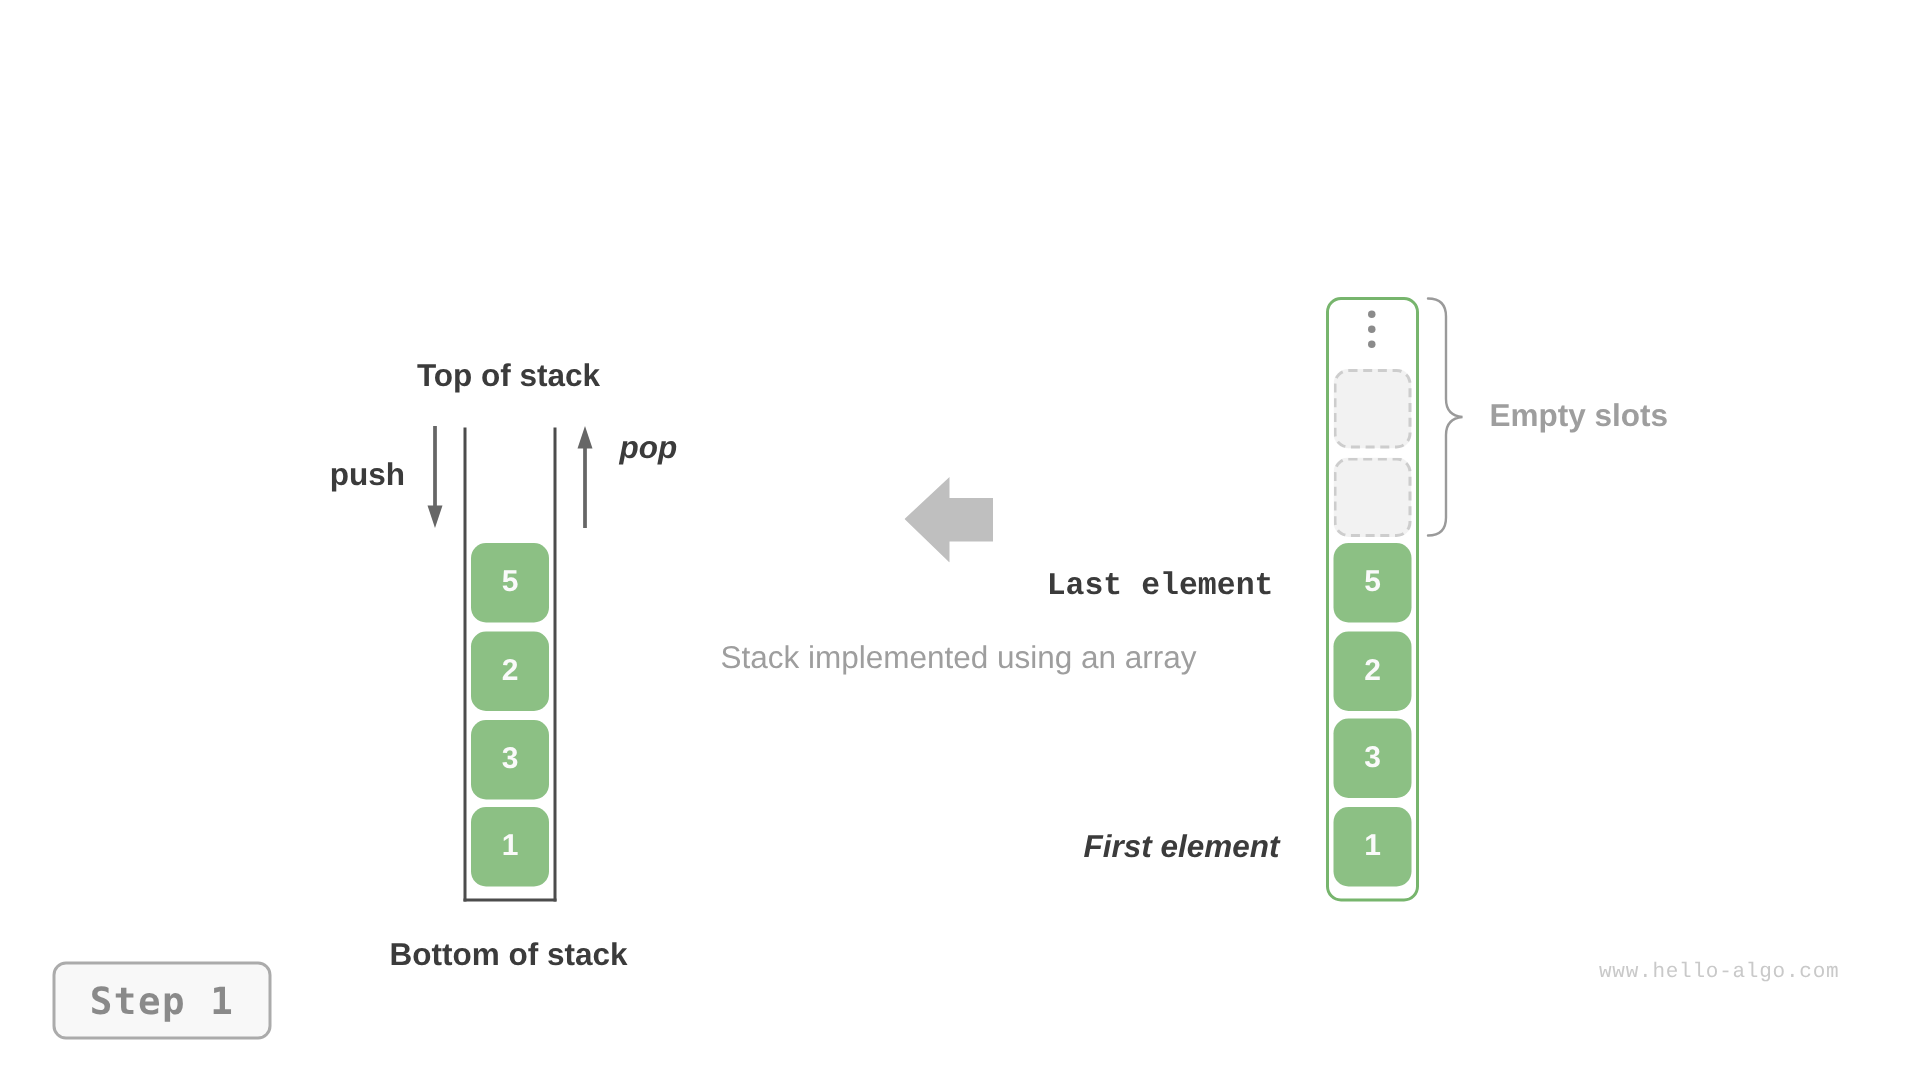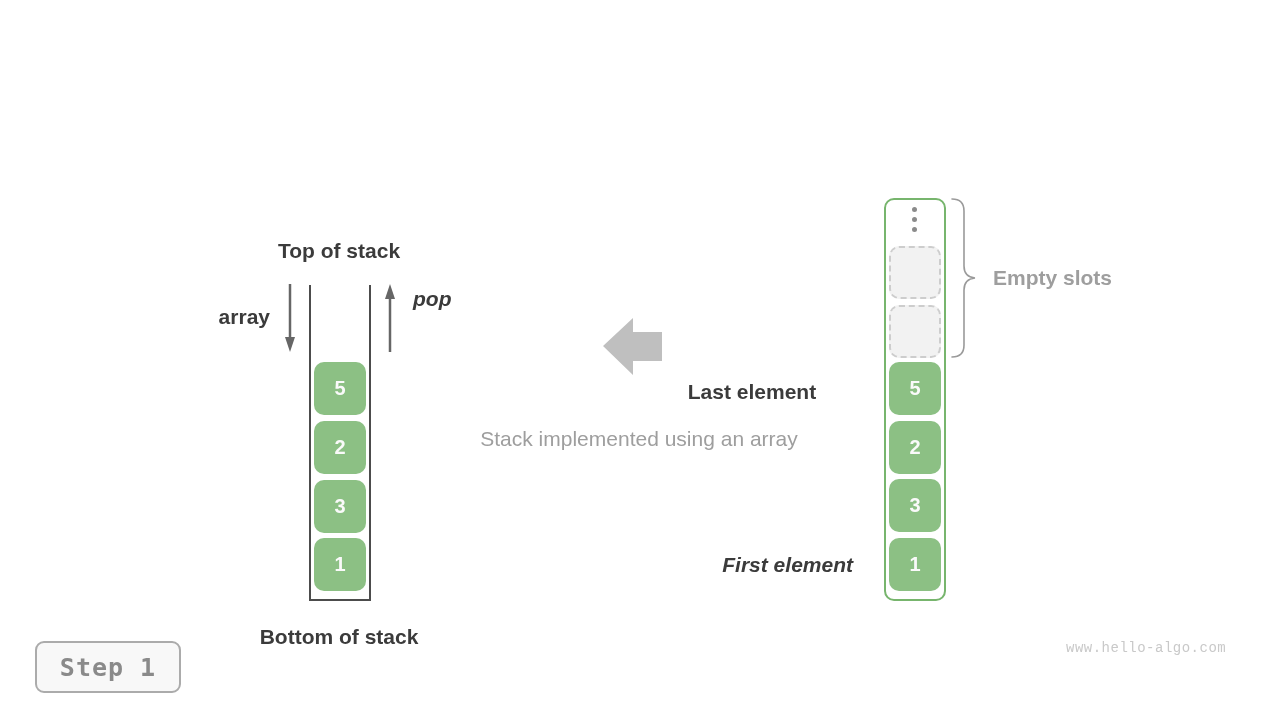--- a/index.html
+++ b/index.html
@@ -53,21 +53,21 @@
     border:2px solid var(--container-border);border-radius:10px;
     background:#ffffff;
   }
   .dots{left:912px;top:207px;width:6px;display:flex;flex-direction:column;gap:5px;}
   .dots span{width:5px;height:5px;border-radius:50%;background:var(--dots-gray);}
   .slot{
     left:889px;width:52px;height:53px;box-sizing:border-box;border-radius:10px;
     background:var(--slot-bg);border:2px dashed var(--slot-border);
   }
   .empty-slots-label{left:993px;top:266px;}
-  .last-element-label{left:632px;top:380px;width:240px;text-align:center;}
+  .last-element-label{left:609px;top:380px;width:240px;text-align:right;font-family:Liberation Mono, monospace;}
   .first-element-label{left:613px;top:553px;width:240px;text-align:right;font-style:italic;}
 
   
   .step-badge{
     left:35px;top:641px;width:146px;height:52px;box-sizing:border-box;
     border:2px solid var(--step-border);border-radius:9px;
     background:var(--step-bg);
     display:flex;align-items:center;justify-content:center;
     font-family:"DejaVu Sans Mono","Liberation Mono",monospace;
     font-size:25px;font-weight:bold;color:var(--step-text);
@@ -78,21 +78,21 @@
     font-family:Liberation Mono, monospace;
     font-size:14px;color:var(--watermark);letter-spacing:0.5px;
   }
   .caption-pos{left:439px;top:427px;width:400px;}
 </style>
 </head>
 <body>
 
 <div class="abs label-dark stack-title">Top of stack</div>
 
-<div class="abs label-dark push-label">array</div>
+<div class="abs label-dark push-label">push</div>
 <svg class="abs" style="left:283px;top:284px;" width="14" height="68">
   <line x1="7" y1="0" x2="7" y2="55" style="stroke:var(--thin-arrow);stroke-width:2.5;"></line>
   <polygon points="2,53 12,53 7,68" style="fill:var(--thin-arrow);"></polygon>
 </svg>
 
 <div class="abs label-dark pop-label">pop</div>
 <svg class="abs" style="left:383px;top:284px;" width="14" height="68">
   <line x1="7" y1="68" x2="7" y2="13" style="stroke:var(--thin-arrow);stroke-width:2.5;"></line>
   <polygon points="2,15 12,15 7,0" style="fill:var(--thin-arrow);"></polygon>
 </svg>

